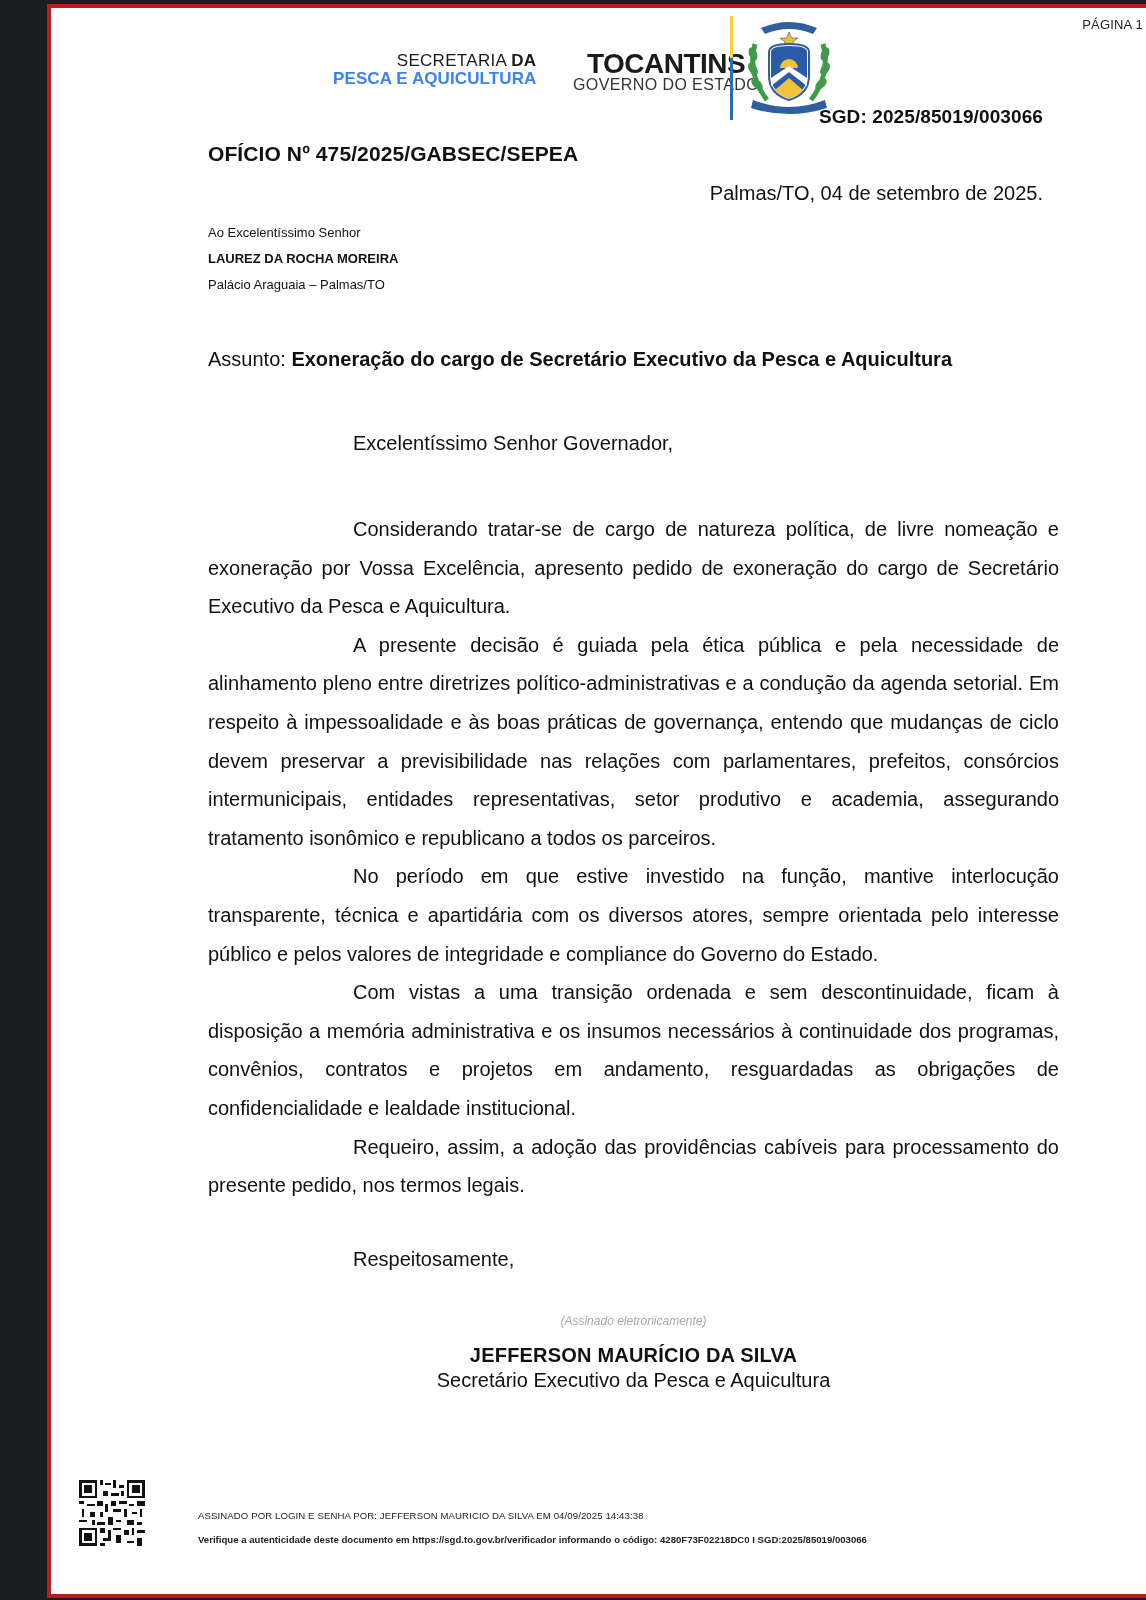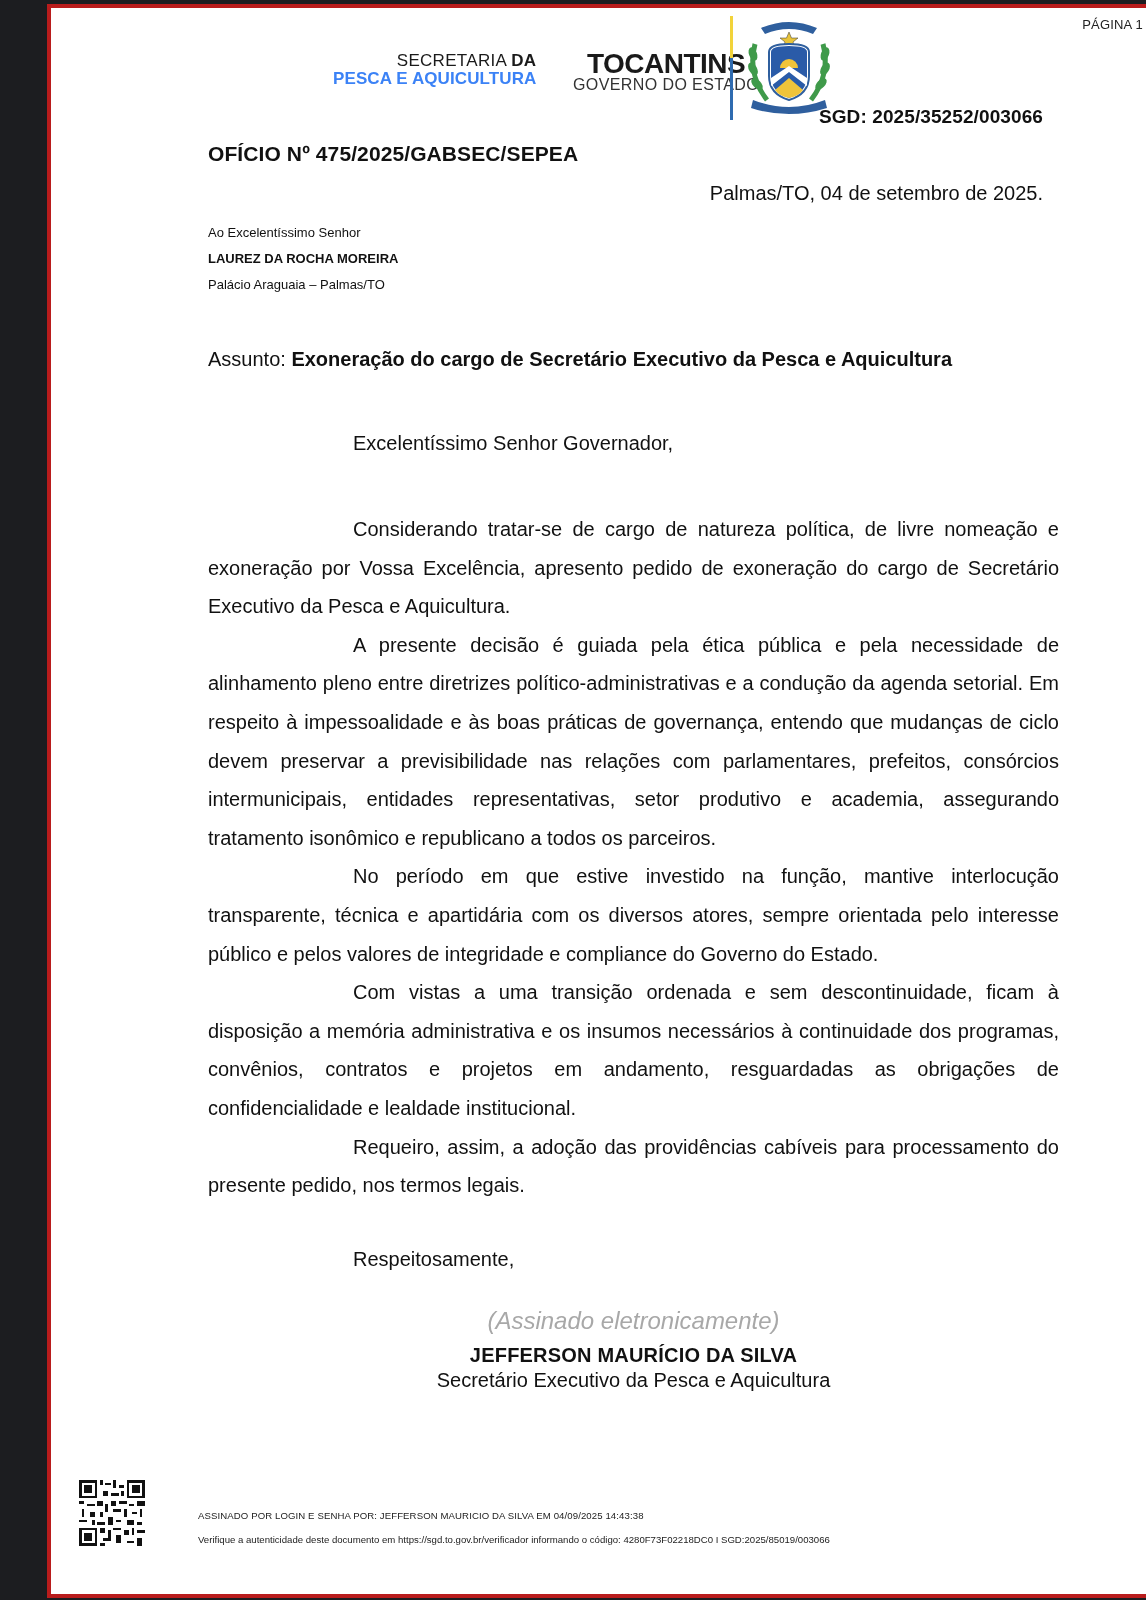--- a/index.html
+++ b/index.html
@@ -34,27 +34,27 @@
     .addr .name { font-weight: bold; }
     .assunto { left: 157px; top: 340px; font-size: 20px; }
     .assunto b { font-weight: bold; }
     .greet { left: 302px; top: 424px; font-size: 20px; }
 
     .body { left: 157px; top: 502px; width: 851px; font-size: 20px; line-height: 38.6px; }
     .body p { margin: 0; text-align: justify; text-indent: 145px; }
     .closing { left: 302px; top: 1240px; font-size: 20px; }
 
     .sig { left: 157px; top: 1300px; width: 851px; text-align: center; }
-    .sig .e { font-size: 24px; font-style: italic; color: #a8a8a8; line-height: 26px; }
+    .sig .e { font-size: 12px; font-style: italic; color: #a8a8a8; line-height: 26px; }
     .sig .n { font-size: 20px; font-weight: bold; margin-top: 8px; line-height: 26px; letter-spacing: 0.2px; }
     .sig .r { font-size: 20px; line-height: 24px; }
 
     .qr { left: 28px; top: 1472px; width: 66px; height: 66px; }
     .foot1 { left: 147px; top: 1502px; font-size: 9.6px; color: #222; letter-spacing: 0.1px; }
-    .foot2 { left: 147px; top: 1526px; font-size: 9.6px; color: #222; }
+    .foot2 { left: 147px; top: 1526px; font-size: 9.6px; color: #222; font-weight: bold; }
   </style>
 </head>
 <body>
 
 <div class="page">
 
   <div class="abs page-num">PÁGINA 1</div>
 
   <div class="abs sec-logo">
     <div class="l1"><span>SECRETARIA </span><b>DA</b></div>
@@ -88,21 +88,21 @@
     <path d="M28 38 Q28 30 48 30 Q68 30 68 38 L68 62 Q68 80 48 86 Q28 80 28 62 Z" fill="#ffffff" stroke="#2f5f9e" stroke-width="2"></path>
     <path d="M30 38 Q30 32 48 32 Q66 32 66 38 L66 54 L30 54 Z" fill="#2a5ba8"></path>
     <circle cx="48" cy="54" r="9" fill="#f0c43a"></circle>
     <path d="M30 54 L66 54 L66 62 Q66 78 48 84 Q30 78 30 62 Z" fill="#2a5ba8"></path>
     <path d="M30 72 L48 58 L66 72 L66 64 L48 52 L30 64 Z" fill="#ffffff"></path>
     <path d="M34 76 L48 64 L62 76 Q58 82 48 84 Q38 82 34 76 Z" fill="#f0c43a"></path>
 
     <path d="M12 86 Q48 100 84 86 L86 94 Q48 106 10 94 Z" fill="#2f5f9e"></path>
   </svg>
 
-  <div class="abs sgd">SGD: 2025/35252/003066</div>
+  <div class="abs sgd">SGD: 2025/85019/003066</div>
 
   <div class="abs oficio">OFÍCIO Nº 475/2025/GABSEC/SEPEA</div>
 
   <div class="abs date">Palmas/TO, 04 de setembro de 2025.</div>
 
   <div class="abs addr">
     <div>Ao Excelentíssimo Senhor</div>
     <div class="name">LAUREZ DA ROCHA MOREIRA</div>
     <div>Palácio Araguaia – Palmas/TO</div>
   </div>

